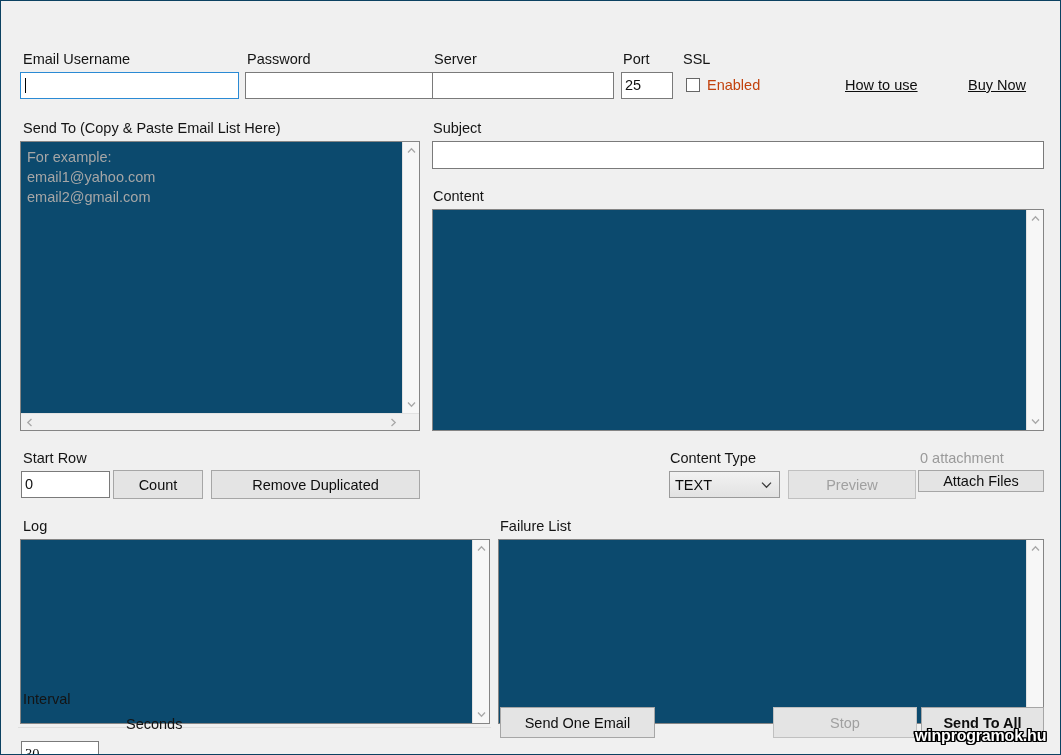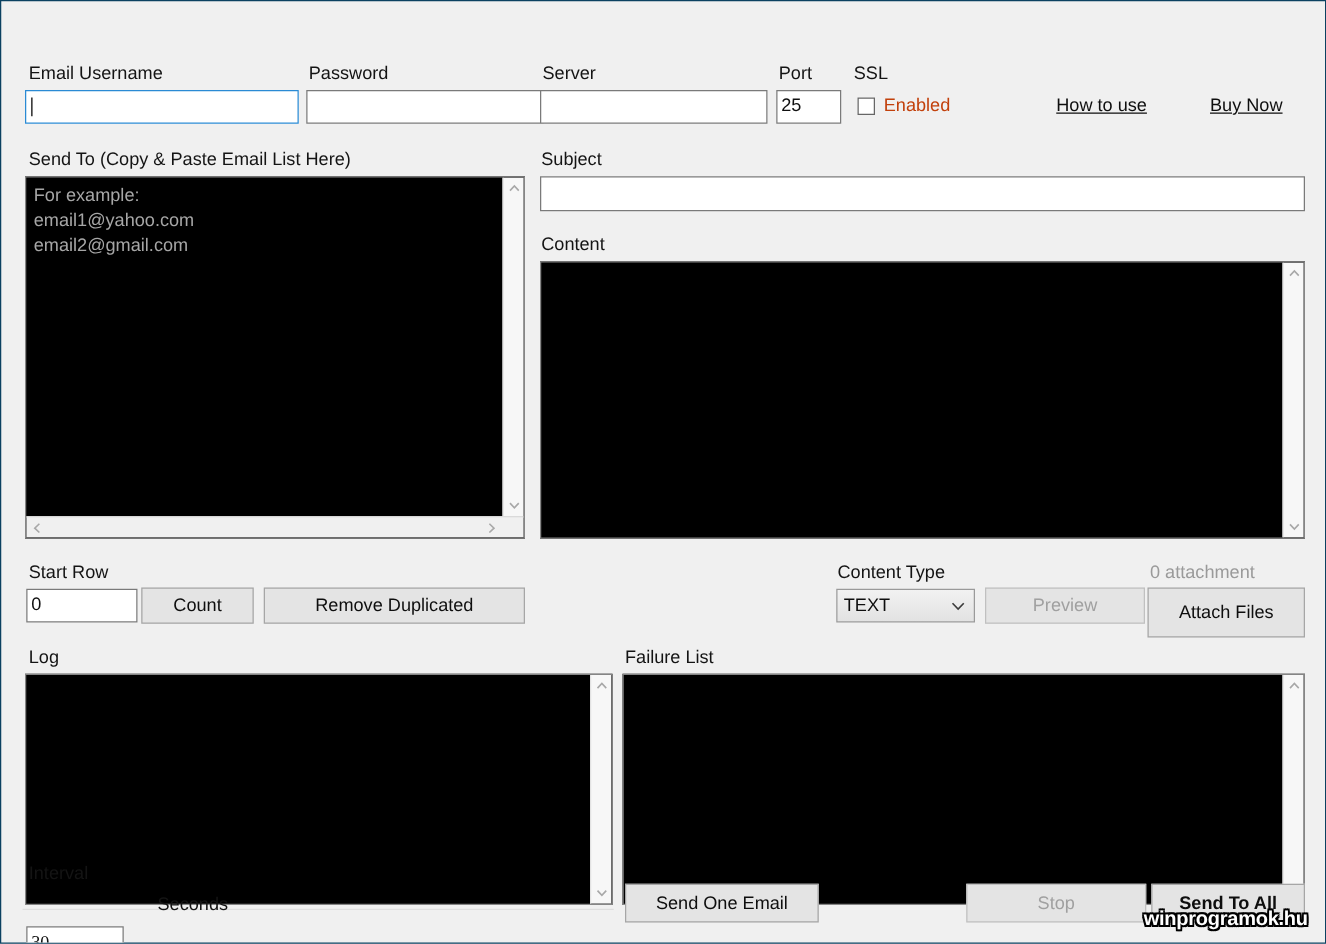--- a/index.html
+++ b/index.html
@@ -105,21 +105,21 @@
     width: 14px; height: 14px;
     border: 1px solid #666;
     background: #fff;
     margin-right: 7px;
     flex: none;
   }
   .chk-lbl { font-size: 14.5px; color: #c2410c; white-space: nowrap; }
   
   .area {
     position: absolute;
-    background: #000000;
+    background: #0c4a6e;
     border: 1px solid #858585;
     overflow: hidden;
   }
   .area-text {
     position: absolute;
     left: 6px; top: 5px;
     font-size: 14.5px;
     line-height: 20px;
     color: #a6a6a6;
     white-space: pre;
@@ -286,21 +286,21 @@
 
     <div class="combo" style="left:667px; top:432px; width:111px; height:27px;">
       <span class="cv">TEXT</span>
       <span class="carrow">
         <svg width="11" height="8" viewBox="0 0 11 8">
             <path d="M1 1.6 L5.5 6.2 L10 1.6" fill="none" stroke="#3b3b3b" stroke-width="1.3"></path>
           </svg>
       </span>
     </div>
     <div class="btn disabled" style="left:786px; top:431px; width:128px; height:29px;">Preview</div>
-    <div class="btn" style="left:916px; top:431px; width:126px; height:40px;">Attach Files</div>
+    <div class="btn" style="left:916px; top:431px; width:126px; height:22px;">Attach Files</div>
 
     <div class="lbl" style="left:21px; top:478px;">Log</div>
     <div class="area" style="left:18px; top:500px; width:470px; height:185px;">
       <div class="area-text" style="color:#101010;"></div>
       <div class="vscroll">
         <div class="arrow">
           <svg width="9" height="7" viewBox="0 0 9 7">
               <path d="M1 5.5 L4.5 1.8 L8 5.5" fill="none" stroke="#a8a8a8" stroke-width="1.3"></path>
             </svg>
         </div>

